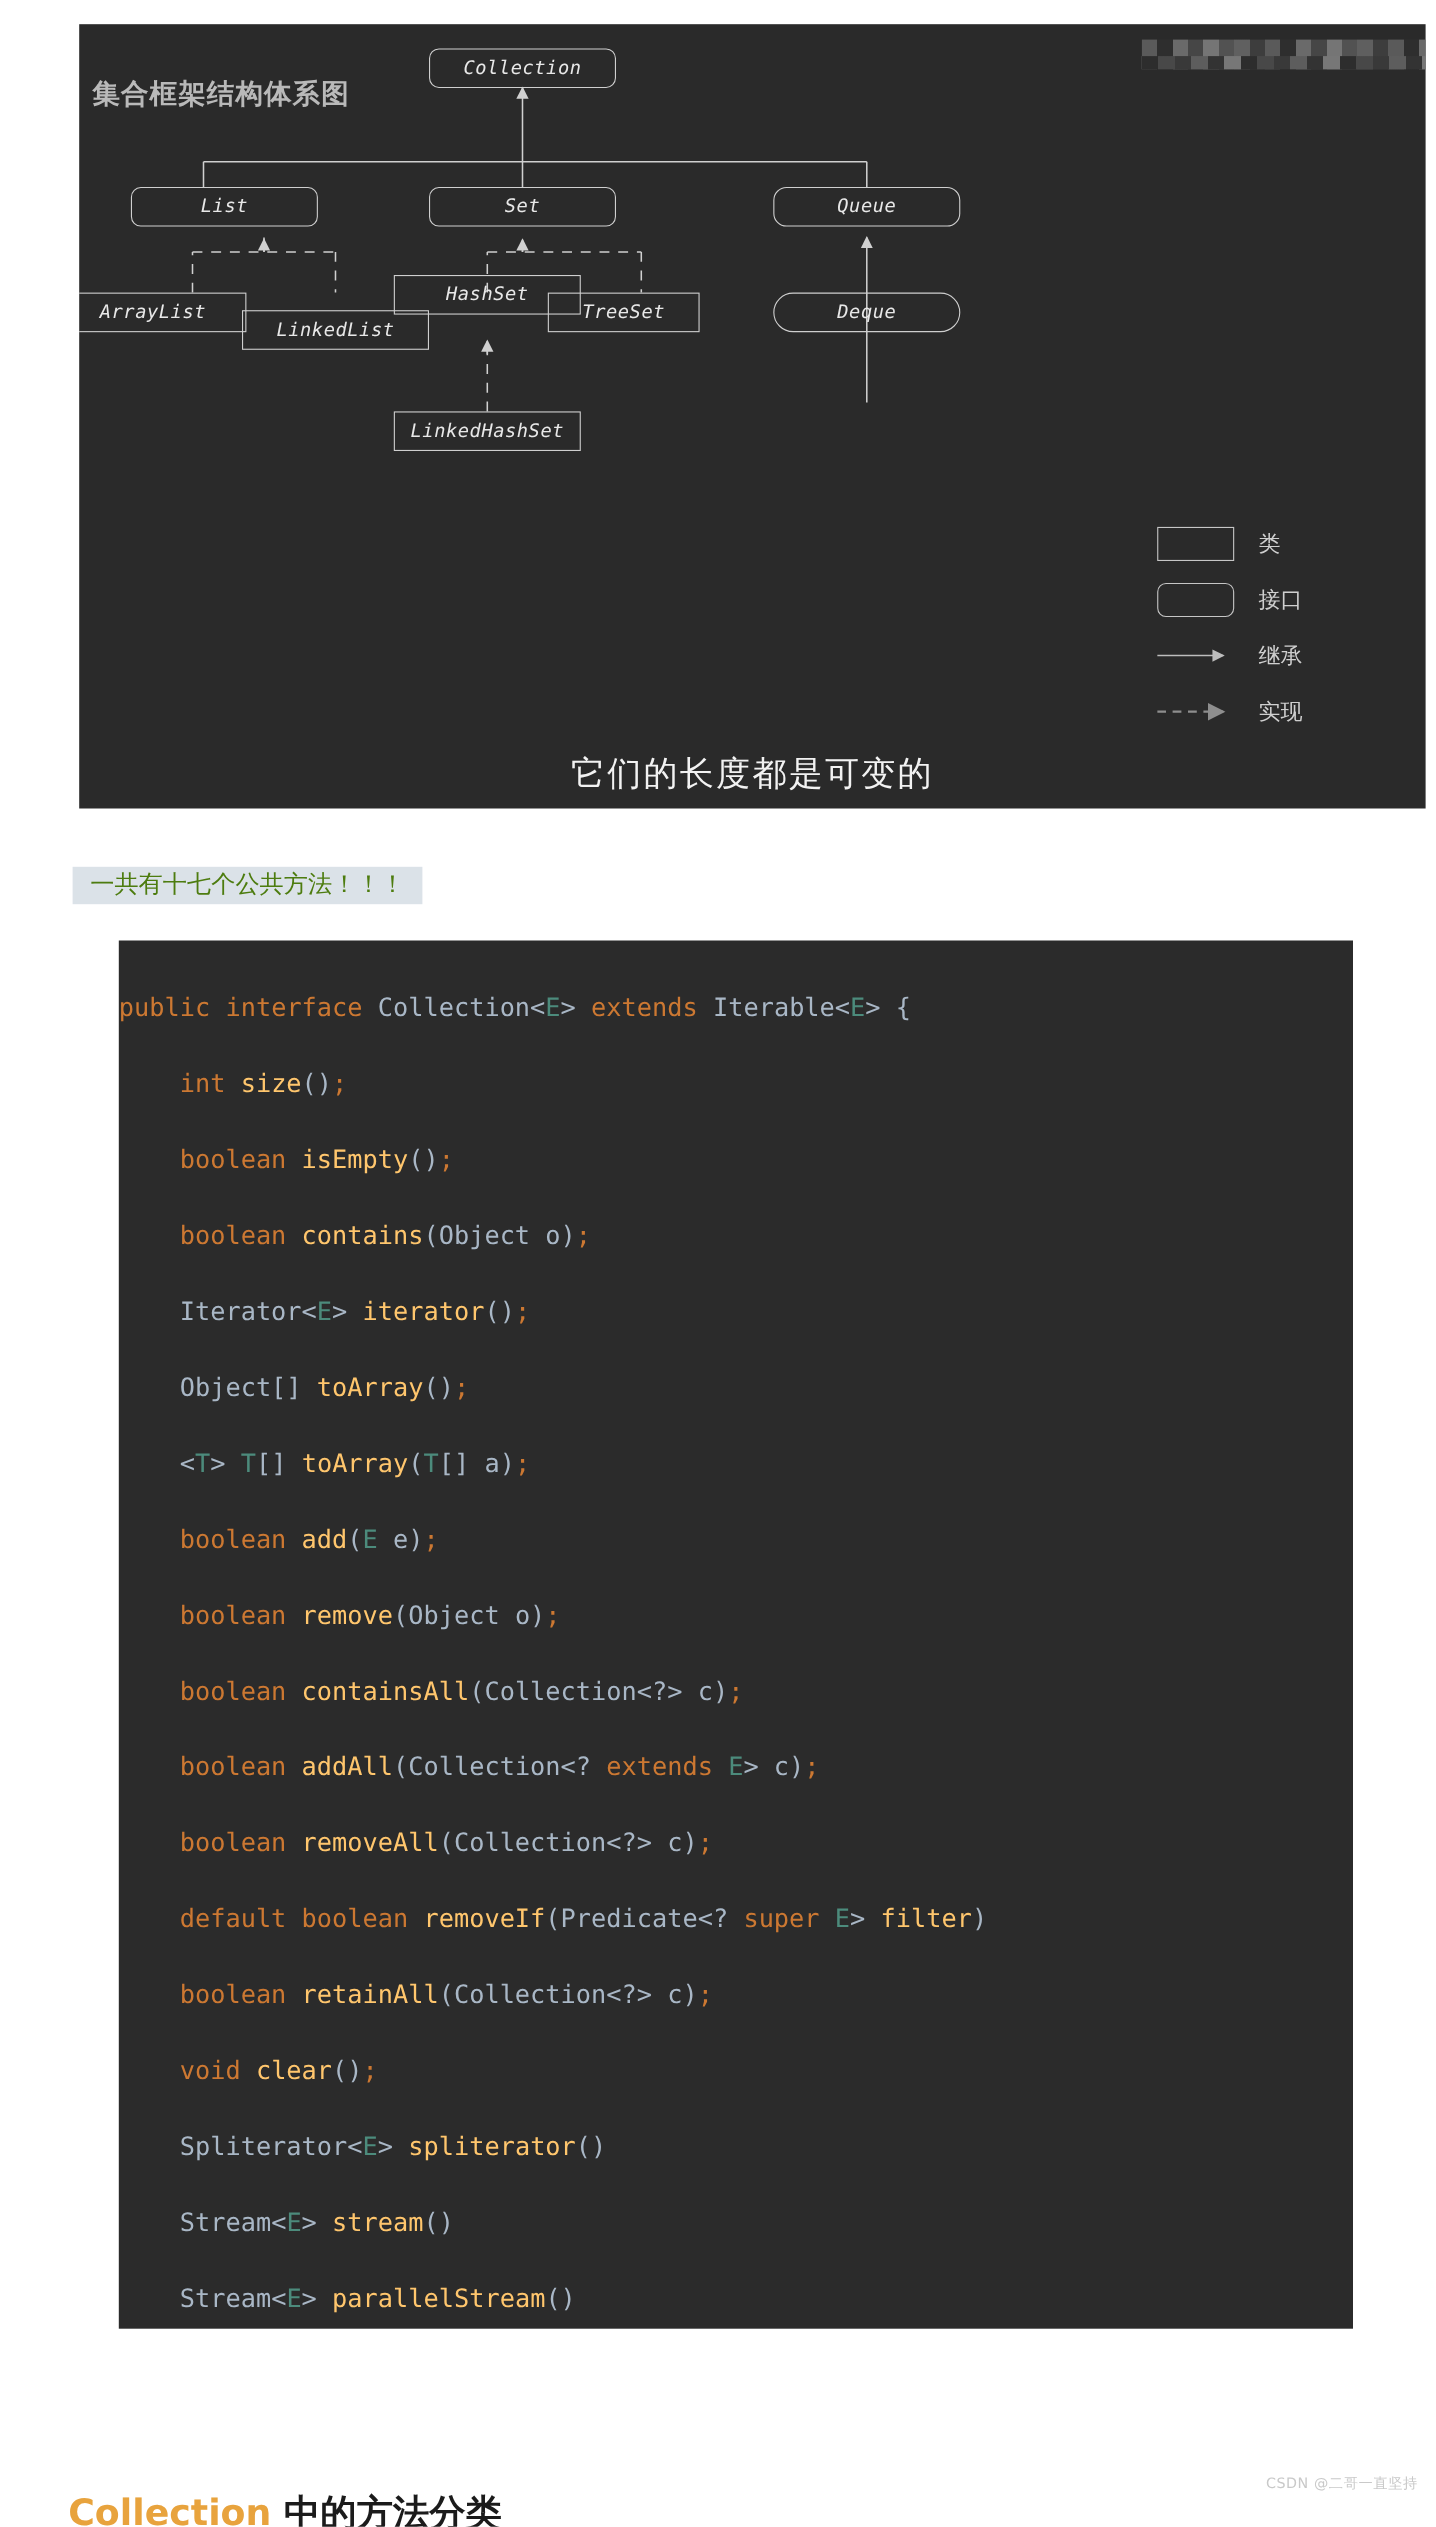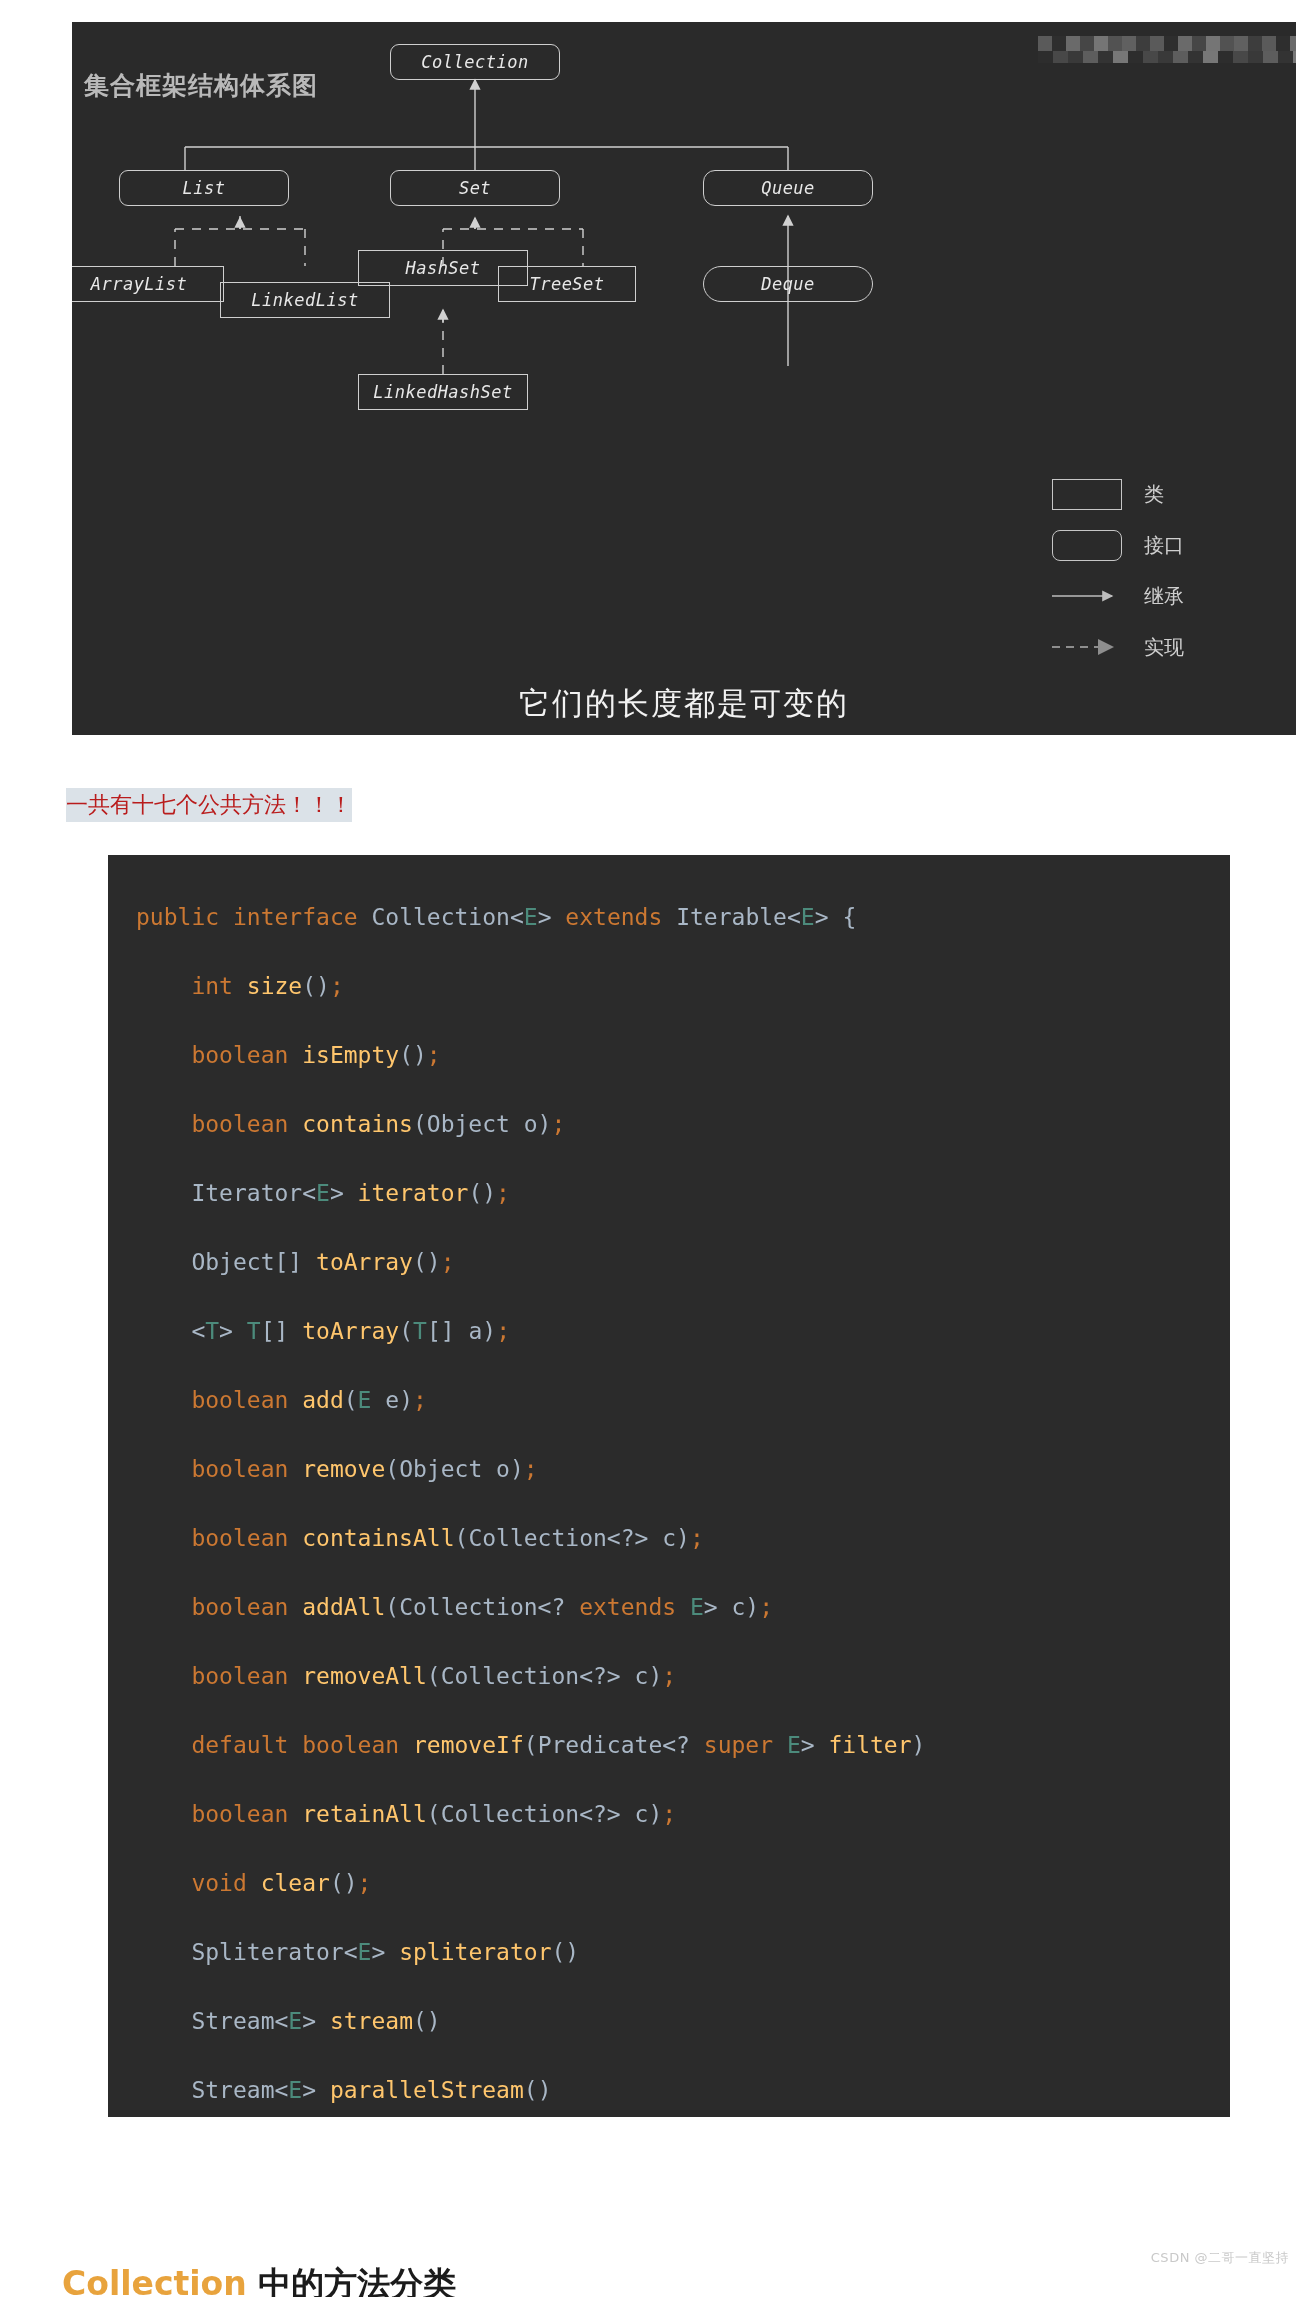--- a/index.html
+++ b/index.html
@@ -67,35 +67,34 @@
   .legend{position:absolute;right:24px;top:450px;width:220px;}
   .legend-row{display:flex;align-items:center;height:44px;margin-bottom:7px;}
   .lg-swatch{width:70px;height:31px;border:1.4px solid #c6c6c6;box-sizing:border-box;margin-right:22px;}
   .lg-swatch.round{border-radius:8px;}
   .lg-line{width:70px;height:18px;margin-right:22px;position:relative;}
   .lg-label{color:#cfcfcf;font-size:20px;font-family:"DejaVu Sans","Liberation Sans",sans-serif;}
 
   
   .note-wrap{position:absolute;left:66px;top:788px;}
   .note{
-    display:inline-block;background:#dbe2e8;color:#b91c1c;
-    font-size:22px;line-height:30px;padding:2px 0;
+    display:inline-block;background:#dbe2e8;color:#4d7c0f;
+    font-size:22px;line-height:30px;padding:2px 16px;
     font-family:"DejaVu Sans","Liberation Sans",sans-serif;
   }
 
   
   .code-block{
     position:absolute;left:108px;top:855px;width:1122px;height:1262px;
     background:#2b2b2b;box-sizing:border-box;
     padding:28px 0 22px 0;overflow:hidden;
   }
   .code{
     font-family:"DejaVu Sans Mono","Liberation Mono",monospace;
     font-size:23px;line-height:69px;white-space:pre;color:#c5cad3;
-    padding-left:28px;
   }
   .kw{color:#cc7832;}
   .type{color:#a9b7c6;}
   .gen{color:#4c8b7c;}
   .fn{color:#ffc66d;}
   .punc{color:#a9b7c6;}
   .semi{color:#cc7832;}
 
   
   .watermark{

